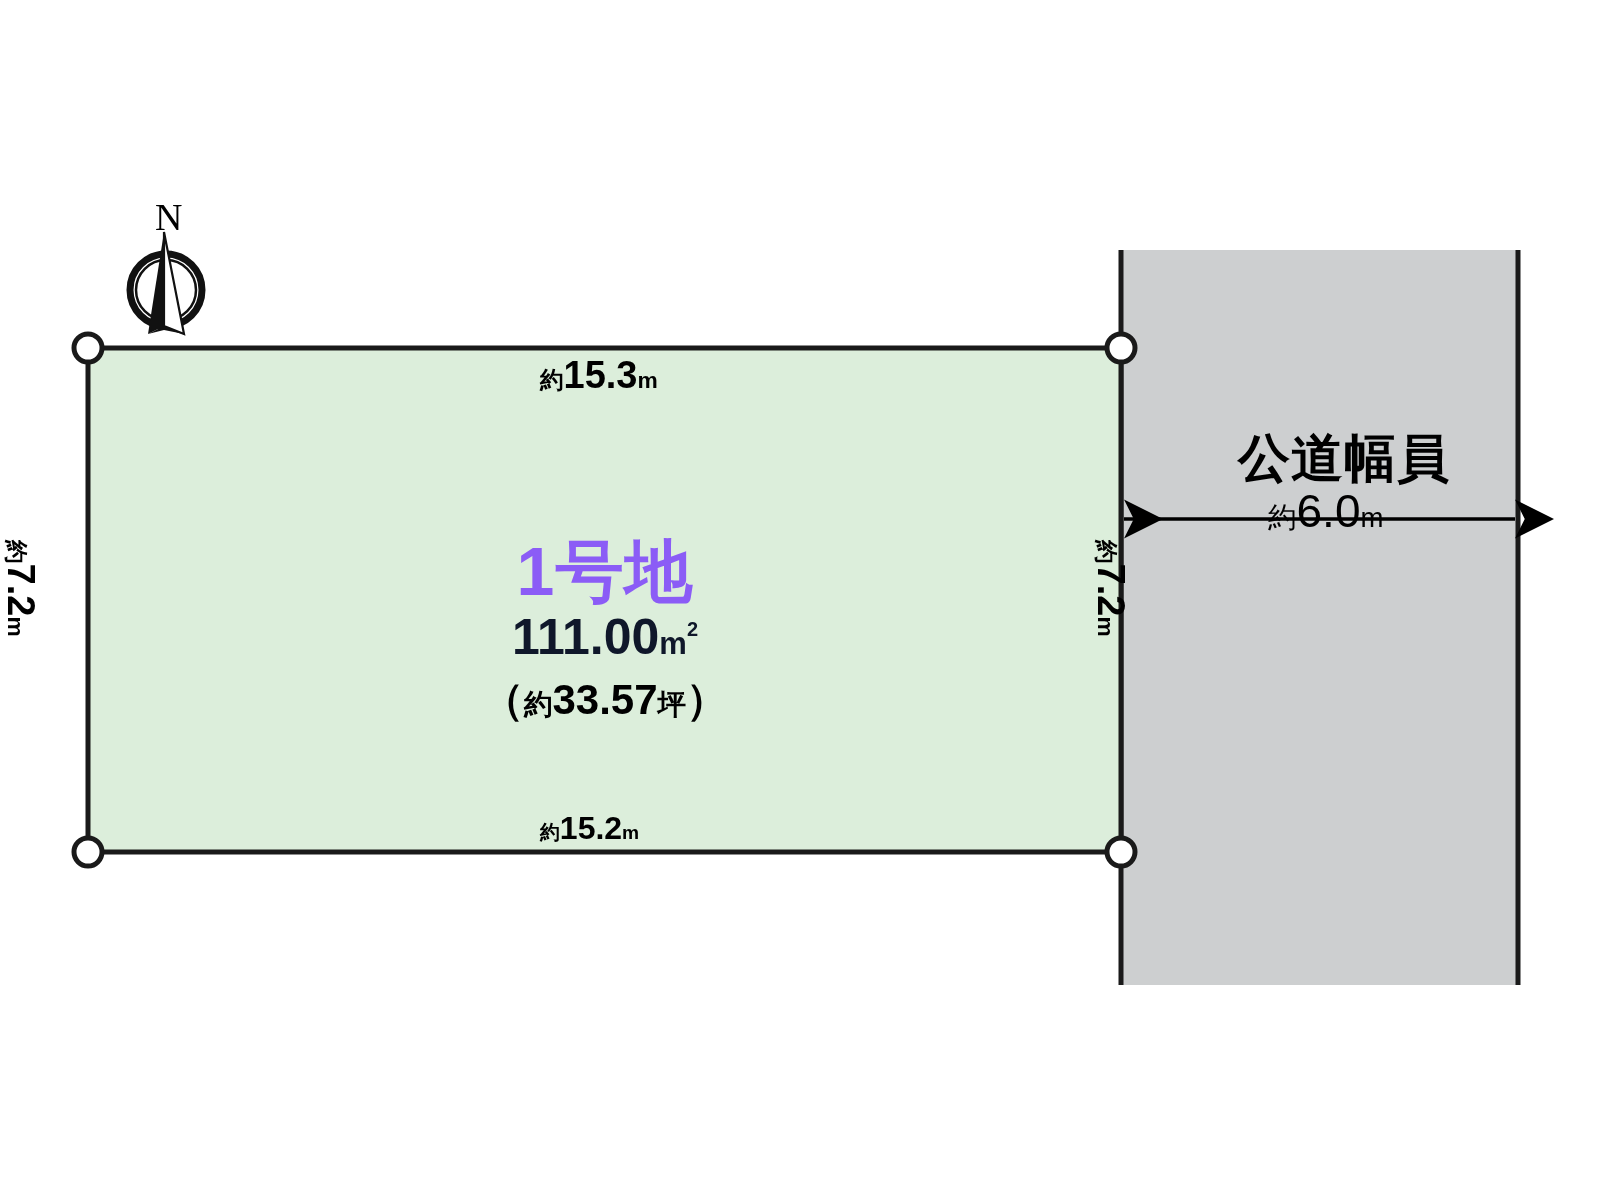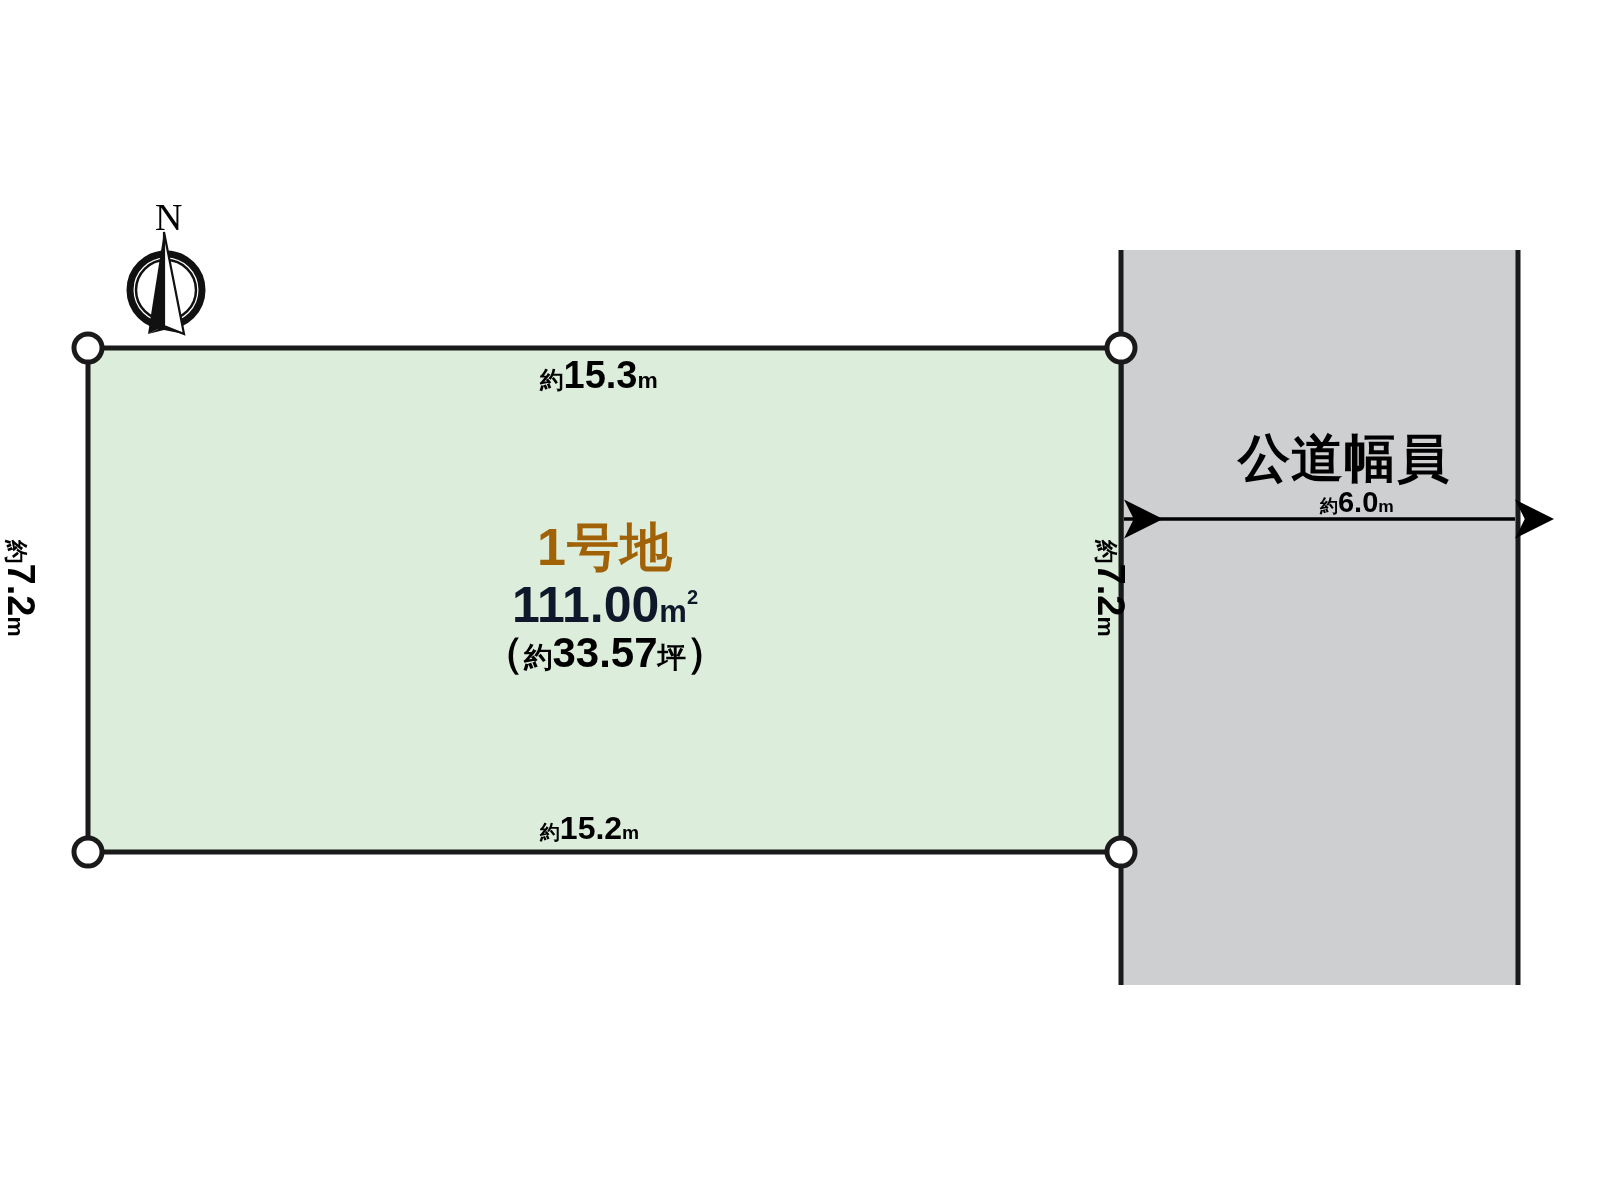--- a/index.html
+++ b/index.html
@@ -73,56 +73,58 @@
 
   
   #parcel-block {
     position: absolute;
     left: 355px;
     top: 520px;
     width: 500px;
     text-align: center;
   }
   #parcel-name {
-    font-size: 52px;
+    font-size: 68px;
     font-weight: 600;
     letter-spacing: 1px;
-    color: #a16207;
+    color: #8b5cf6;
     line-height: 1.05;
+    margin-top: 16px;
   }
   #parcel-area {
     font-size: 50px;
     font-weight: 600;
     color: #0f172a;
     margin-top: 4px;
     line-height: 1.05;
   }
   #parcel-area .unit { font-size: 0.62em; }
   #parcel-area .sup { font-size: 0.40em; vertical-align: super; }
   #parcel-tsubo {
     font-size: 42px;
     font-weight: 600;
     color: #000;
+    margin-top: 14px;
     line-height: 1.05;
   }
   #parcel-tsubo .sm { font-size: 0.68em; }
 
   
   #road-title {
     left: 1238px;
     top: 432px;
     font-size: 52px;
     font-weight: 600;
     letter-spacing: 1px;
   }
   #road-width {
-    left: 1320px;
+    left: 1268px;
     top: 488px;
-    font-size: 29px;
-    font-weight: 700;
+    font-size: 46px;
+    font-weight: 400;
   }
 
   
   #compass-n {
     left: 155px;
     top: 198px;
     font-family: "Liberation Serif", "DejaVu Serif", serif;
     font-size: 38px;
     font-weight: 400;
   }

